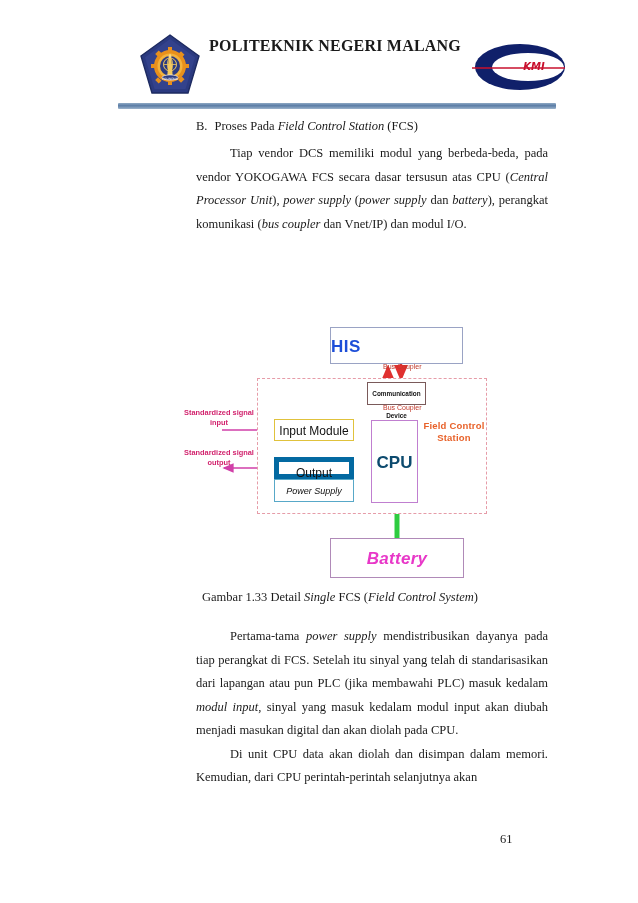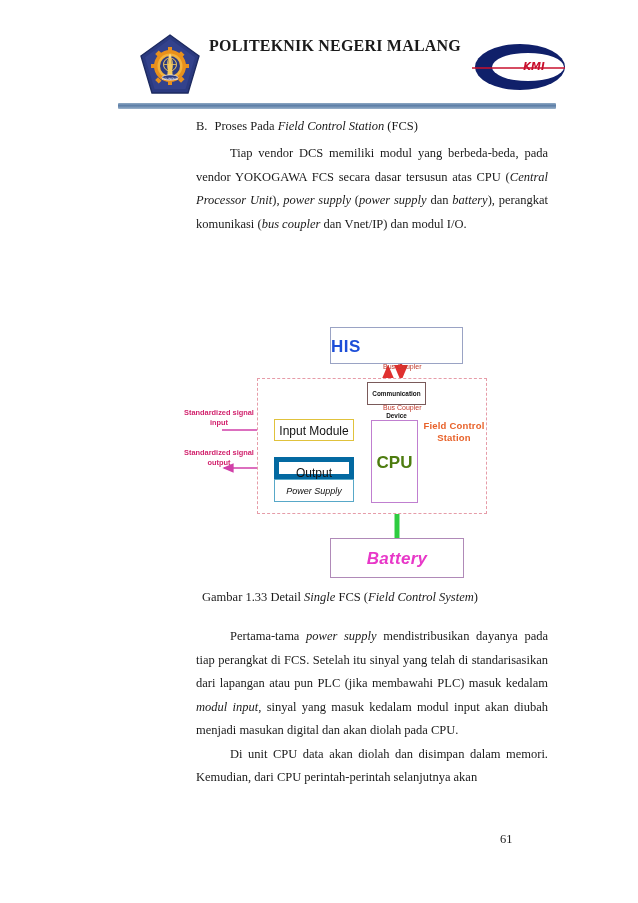--- a/index.html
+++ b/index.html
@@ -54,21 +54,21 @@
   .inmod{left:104px;top:99px;width:80px;height:22px;border:1px solid #e0c23c;}
   .outmod{left:104px;top:137px;width:80px;height:22px;border:5px solid #0369a1;}
   .psu{left:104px;top:159px;width:80px;height:23px;border:1px solid #58a8c8;}
   .inmod span,.outmod span{display:block;line-height:22px;text-align:center;
     font-family:"Liberation Sans",sans-serif;font-size:12px;font-weight:normal;color:#111;}
   .psu span{display:block;line-height:23px;text-align:center;
     font-family:"Liberation Sans",sans-serif;font-size:9px;font-style:italic;color:#111;}
 
   .cpu{left:201px;top:100px;width:47px;height:83px;border:1.3px solid #c07fd0;}
   .cpu span{display:block;line-height:83px;text-align:center;
-    font-family:"Liberation Sans",sans-serif;font-size:17px;font-weight:bold;color:#4d7c0f;}
+    font-family:"Liberation Sans",sans-serif;font-size:17px;font-weight:bold;color:#0c4a6e;}
 
   .battery{left:160px;top:218px;width:134px;height:40px;border:1.2px solid #b08ab8;}
   .battery span{display:block;line-height:40px;text-align:center;
     font-family:"Liberation Sans",sans-serif;font-size:17px;font-weight:bold;
     font-style:italic;color:#e838c8;letter-spacing:.3px;}
 
   .sig-in{left:2px;top:88px;width:94px;font-size:7.4px;font-weight:bold;
     color:#d2246e;line-height:10px;}
   .sig-out{left:2px;top:128px;width:94px;font-size:7.4px;font-weight:bold;
     color:#d2246e;line-height:10px;}

